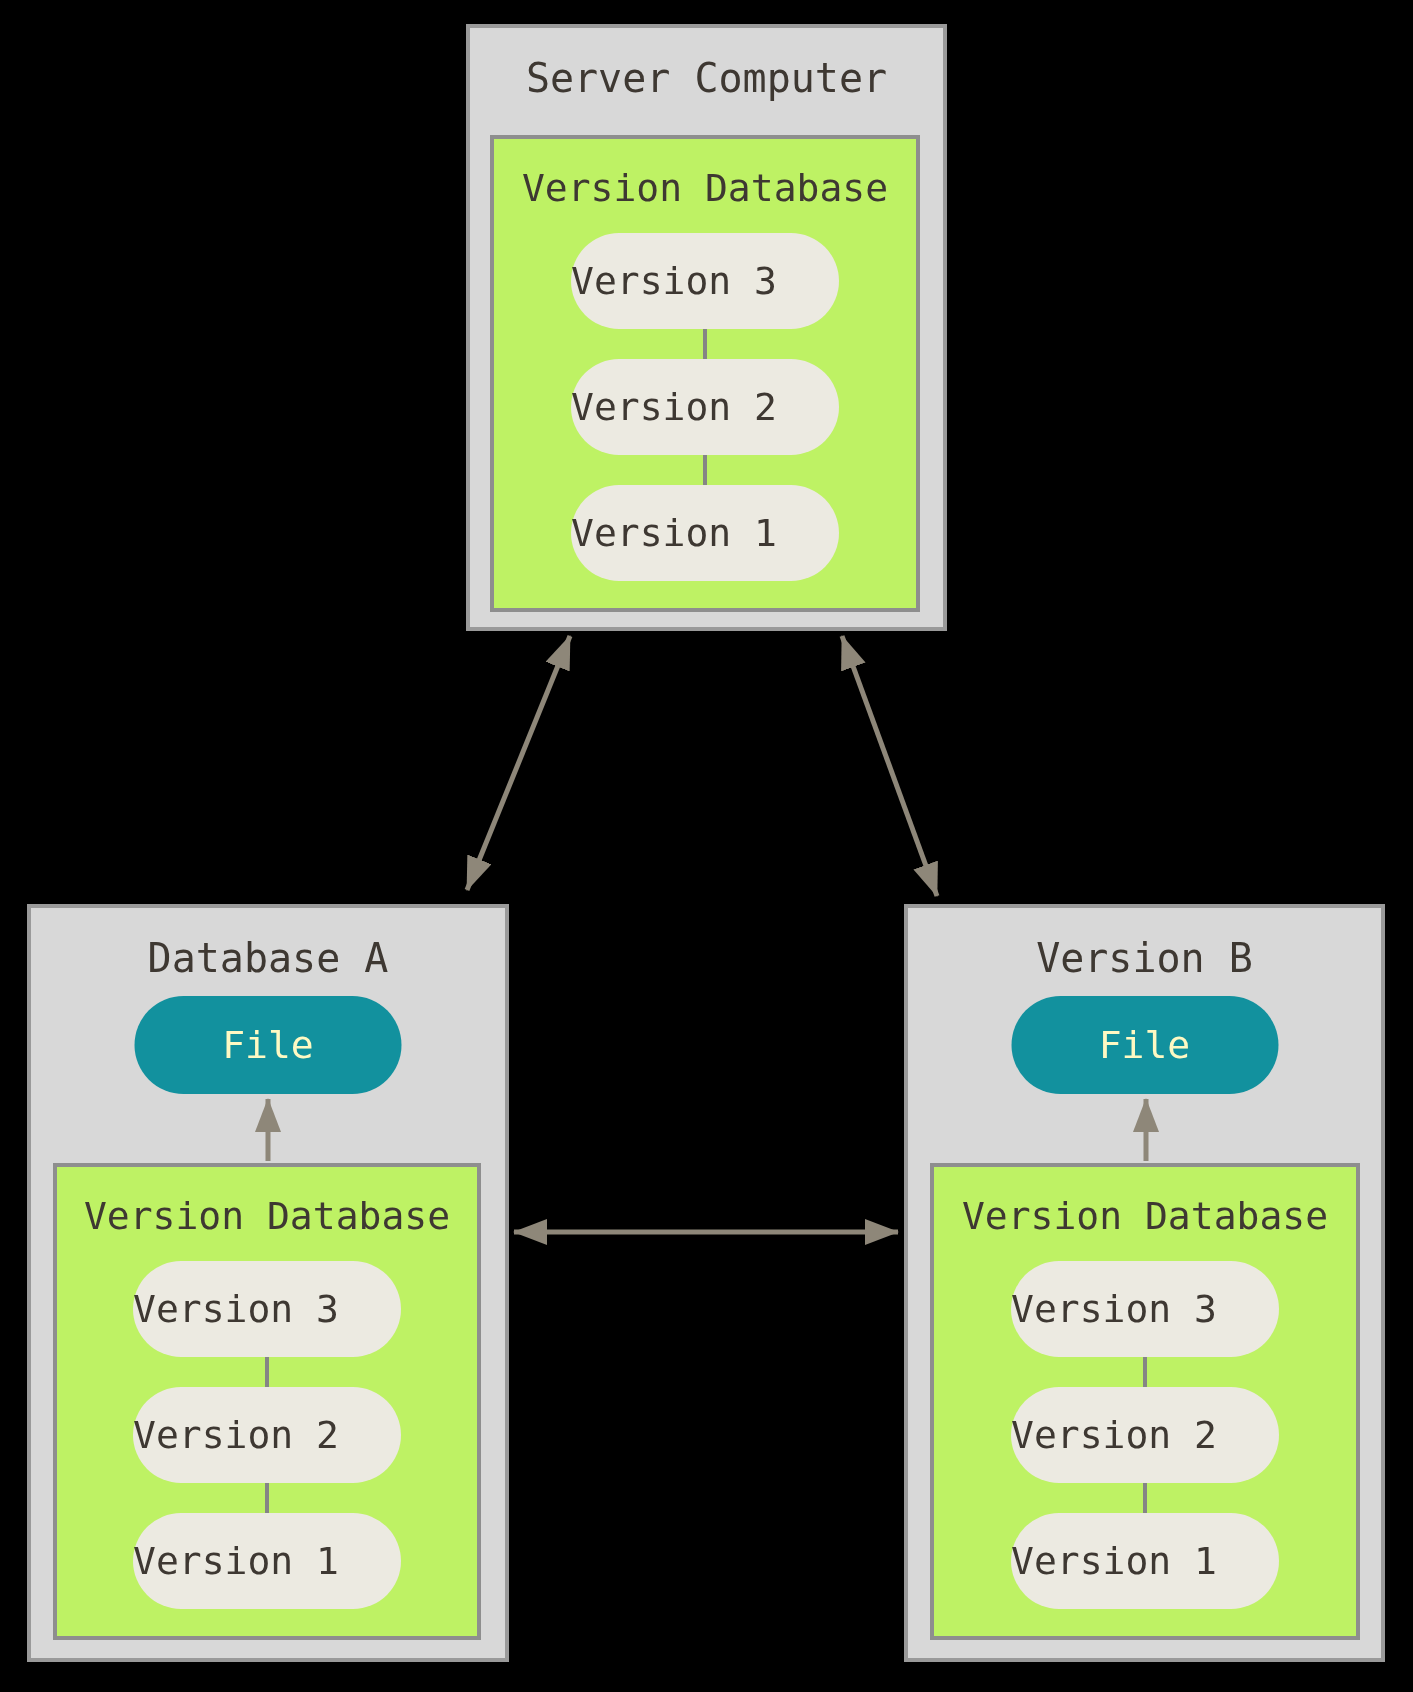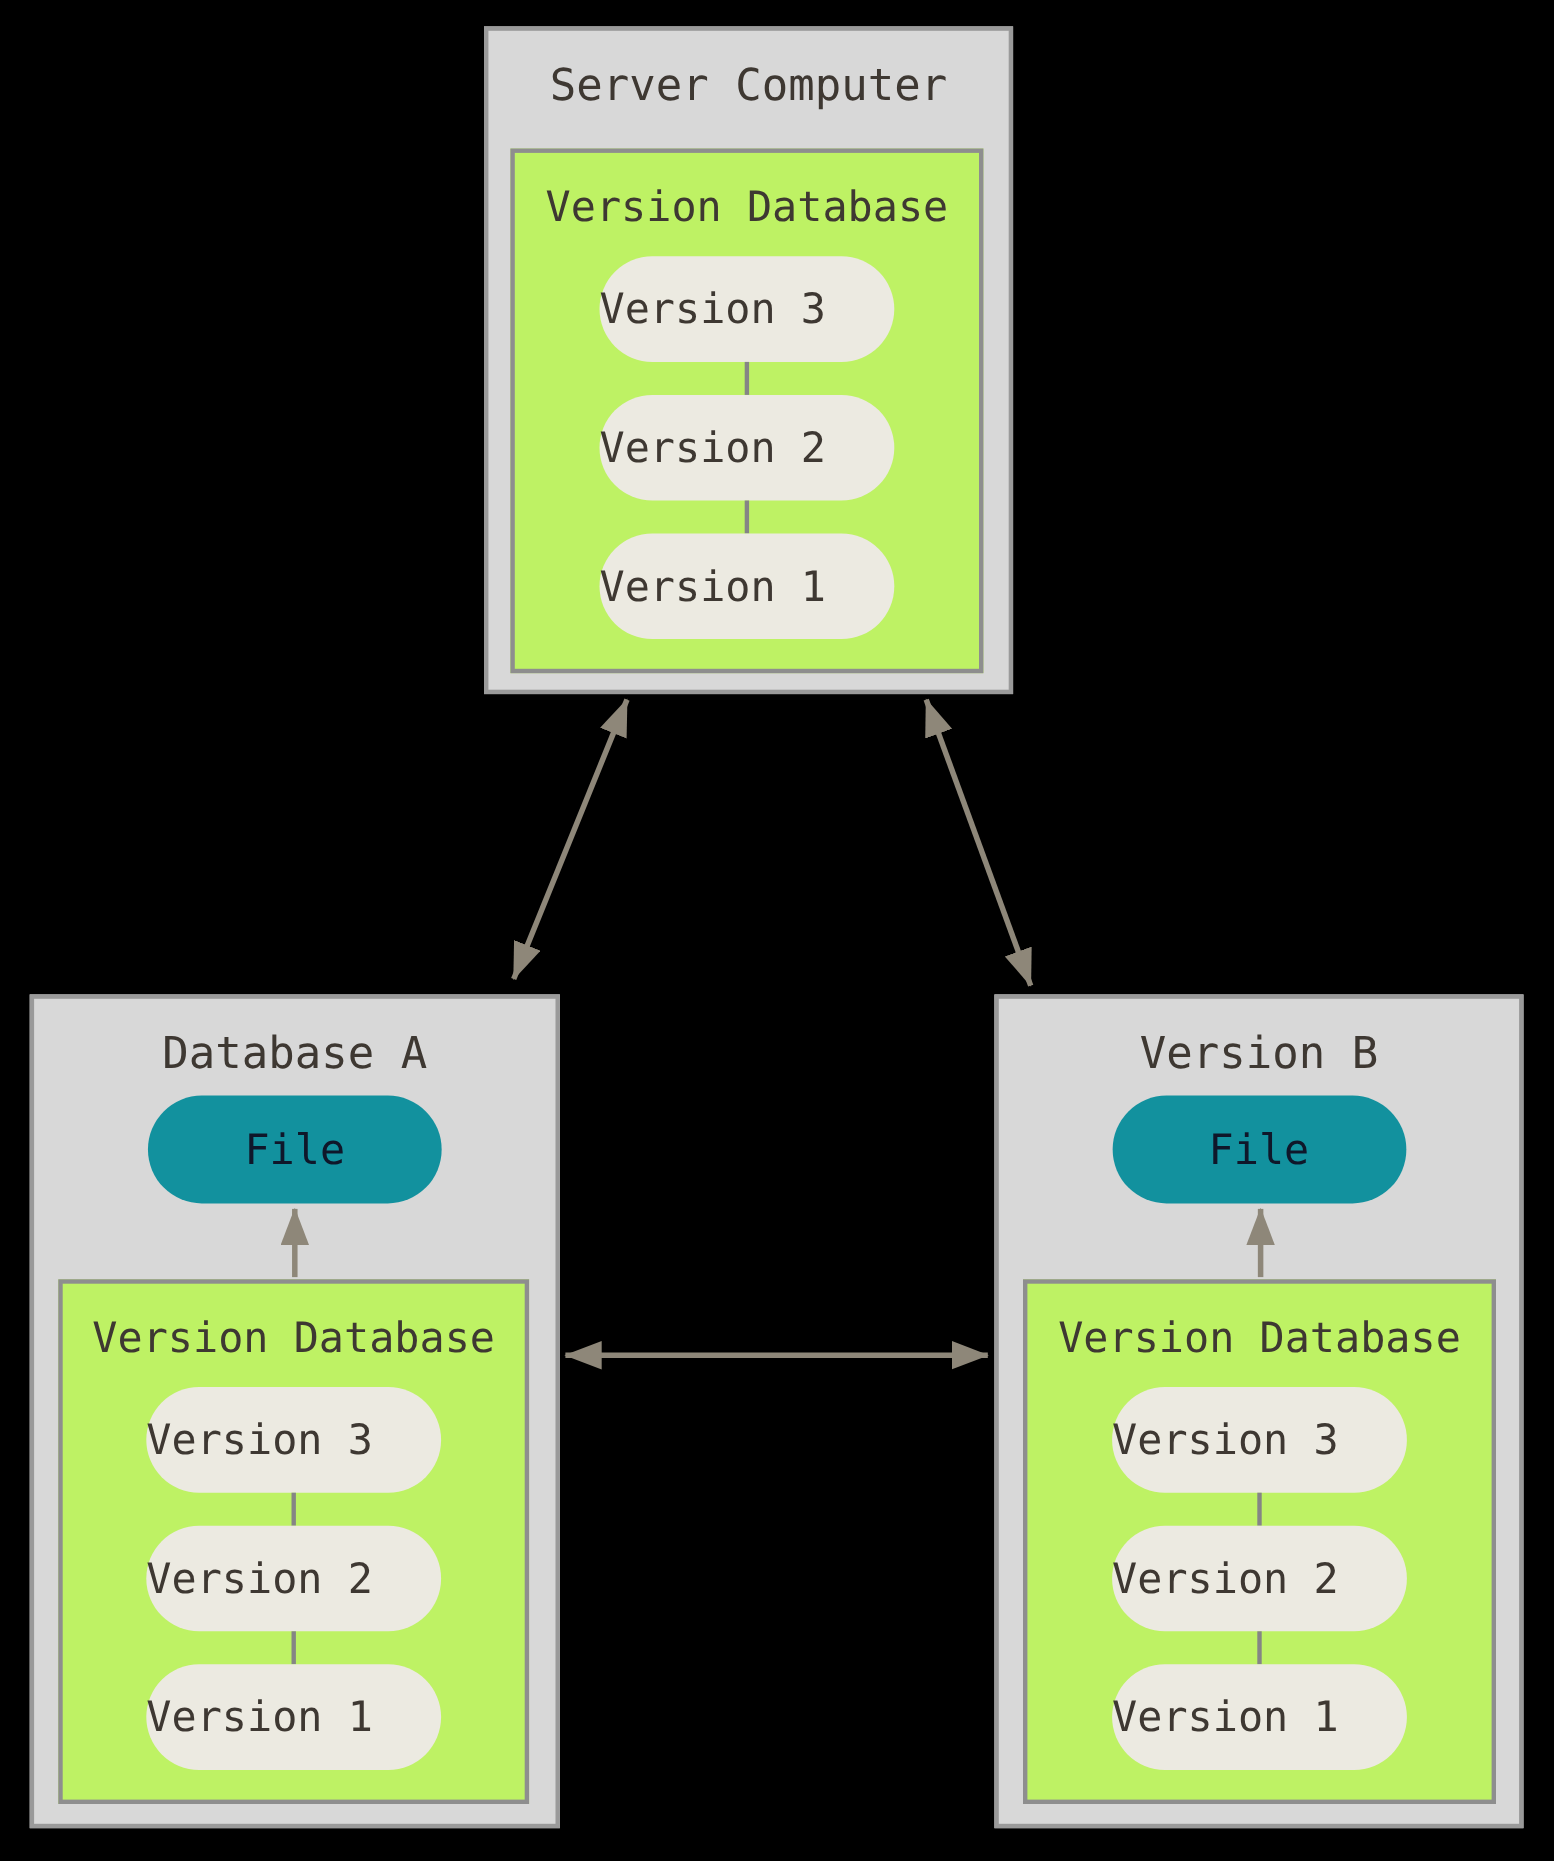--- a/index.html
+++ b/index.html
@@ -17,21 +17,21 @@
     height: 1692px;
     background: #000000;
   }
   
   .machine {
     position: absolute;
     box-sizing: border-box;
     background: #d8d8d8;
     border: 4px solid #9a9a9a;
   }
-  #server-box   { left: 440px; top: 24px;  width: 481px; height: 607px; }
+  #server-box   { left: 466px; top: 24px;  width: 481px; height: 607px; }
   #computer-a-box { left: 27px;  top: 904px; width: 482px; height: 758px; }
   #computer-b-box { left: 904px; top: 904px; width: 481px; height: 758px; }
 
   .machine-title {
     position: absolute;
     left: 0; right: 0;
     top: 28px;
     height: 44px;
     line-height: 44px;
     text-align: center;
@@ -98,21 +98,21 @@
     left: 50%;
     transform: translateX(-50%);
     top: 88px;
     width: 267px;
     height: 98px;
     border-radius: 49px;
     background: #12919e;
     text-align: center;
     line-height: 98px;
     font-size: 38px;
-    color: #0f172a;
+    color: #fef9c3;
     white-space: nowrap;
   }
 
   
   #arrow-layer {
     position: absolute;
     left: 0; top: 0;
     width: 1413px;
     height: 1692px;
     pointer-events: none;

